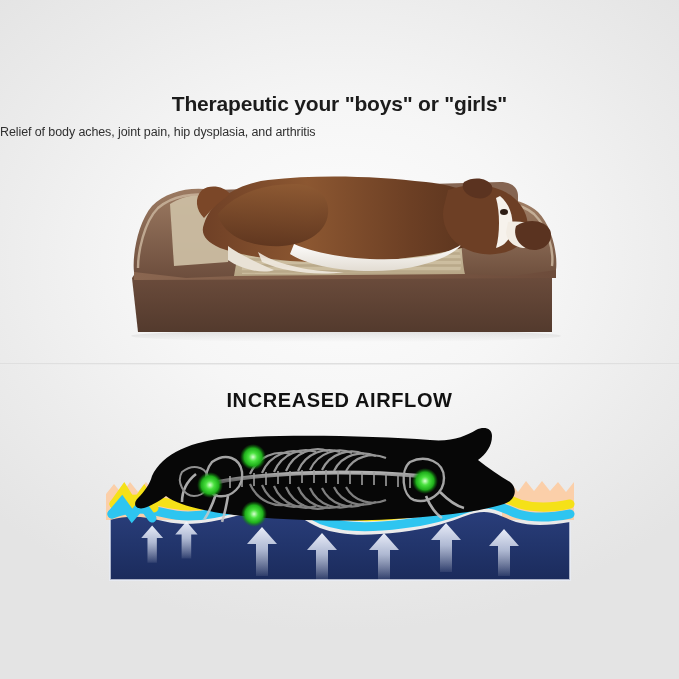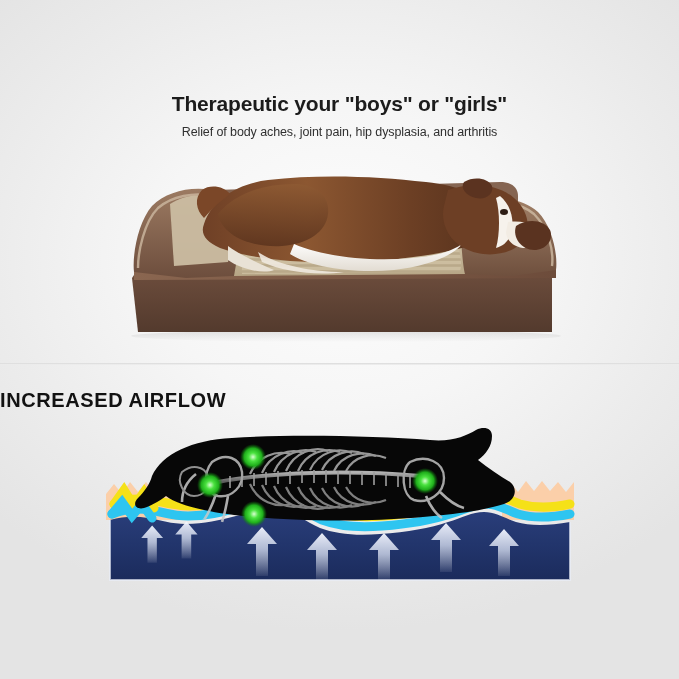--- a/index.html
+++ b/index.html
@@ -19,36 +19,36 @@
   #panel-top{position:absolute;left:0;top:0;width:679px;height:364px;}
   .title{
     position:absolute;left:0;top:26px;width:679px;text-align:center;
     font-size:33px;font-weight:bold;color:#1f3668;letter-spacing:.5px;
   }
   .subtitle{
     position:absolute;left:0;top:92px;width:679px;text-align:center;
     font-size:21px;font-weight:bold;color:#1c1c1c;letter-spacing:-.2px;
   }
   .subcaption{
-    position:absolute;left:0;top:125px;width:679px;text-align:center;
+    position:absolute;left:0;top:125px;width:679px;text-align:left;
     font-size:12.5px;color:#303030;letter-spacing:-.1px;
   }
   .divider{
     position:absolute;left:0;top:363px;width:679px;height:2px;
     background:linear-gradient(to bottom,#d9d9d9,#f2f2f2);
   }
 
   
   #photo{position:absolute;left:108px;top:160px;width:468px;height:182px;}
   #photo svg{display:block;}
 
   
   #panel-bottom{position:absolute;left:0;top:364px;width:679px;height:315px;}
   .title2{
-    position:absolute;left:0;top:25px;width:679px;text-align:left;
+    position:absolute;left:0;top:25px;width:679px;text-align:center;
     font-size:20px;font-weight:bold;color:#121212;letter-spacing:.6px;
   }
   #diagram{position:absolute;left:100px;top:60px;width:480px;height:180px;}
   #diagram svg{display:block;}
 </style>
 </head>
 <body>
 
 <div id="page">
 

